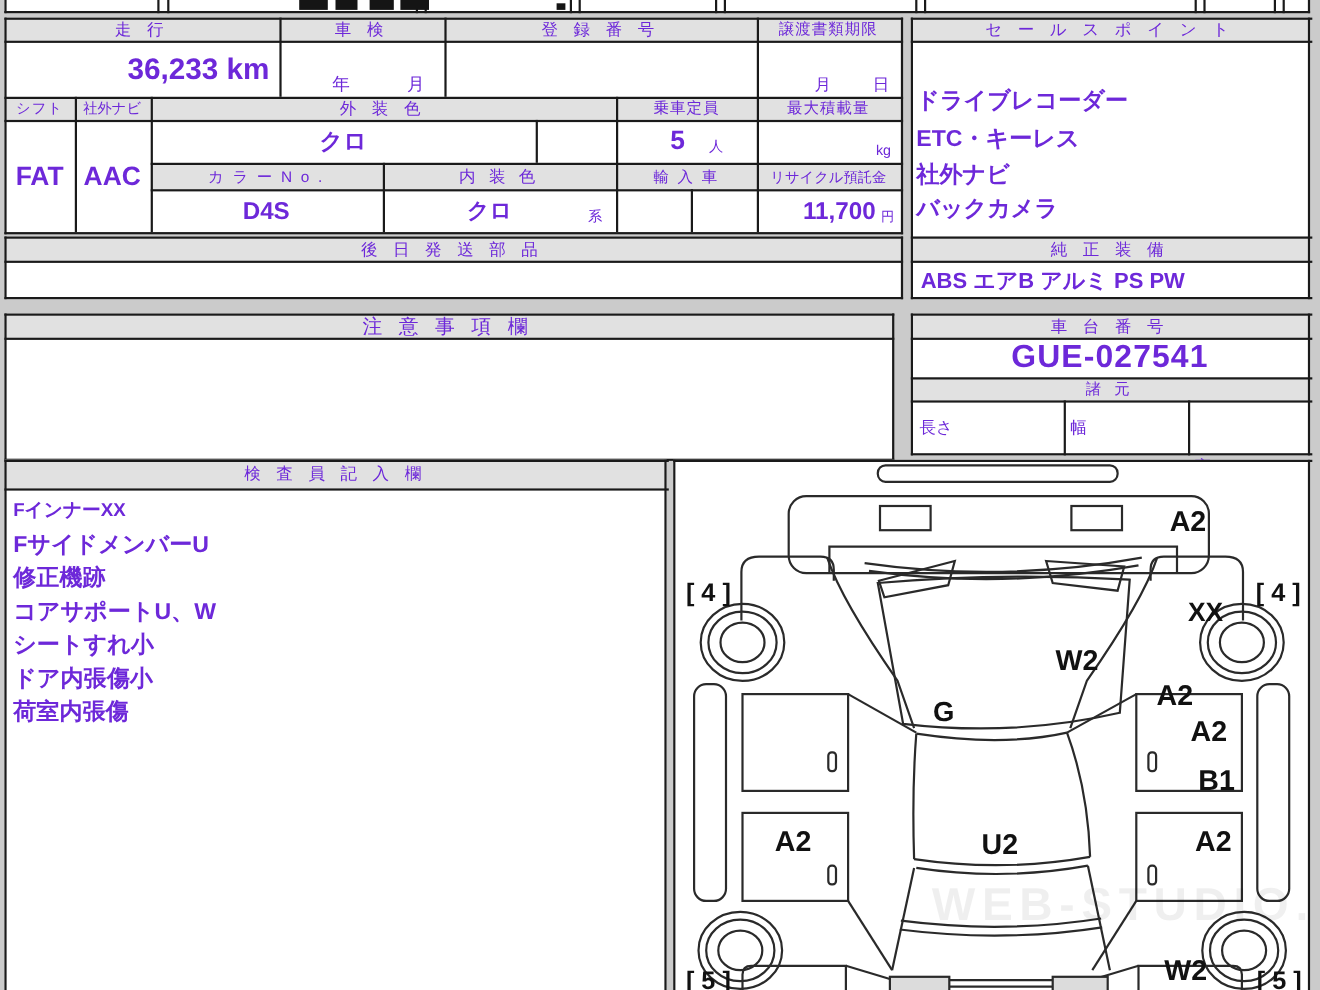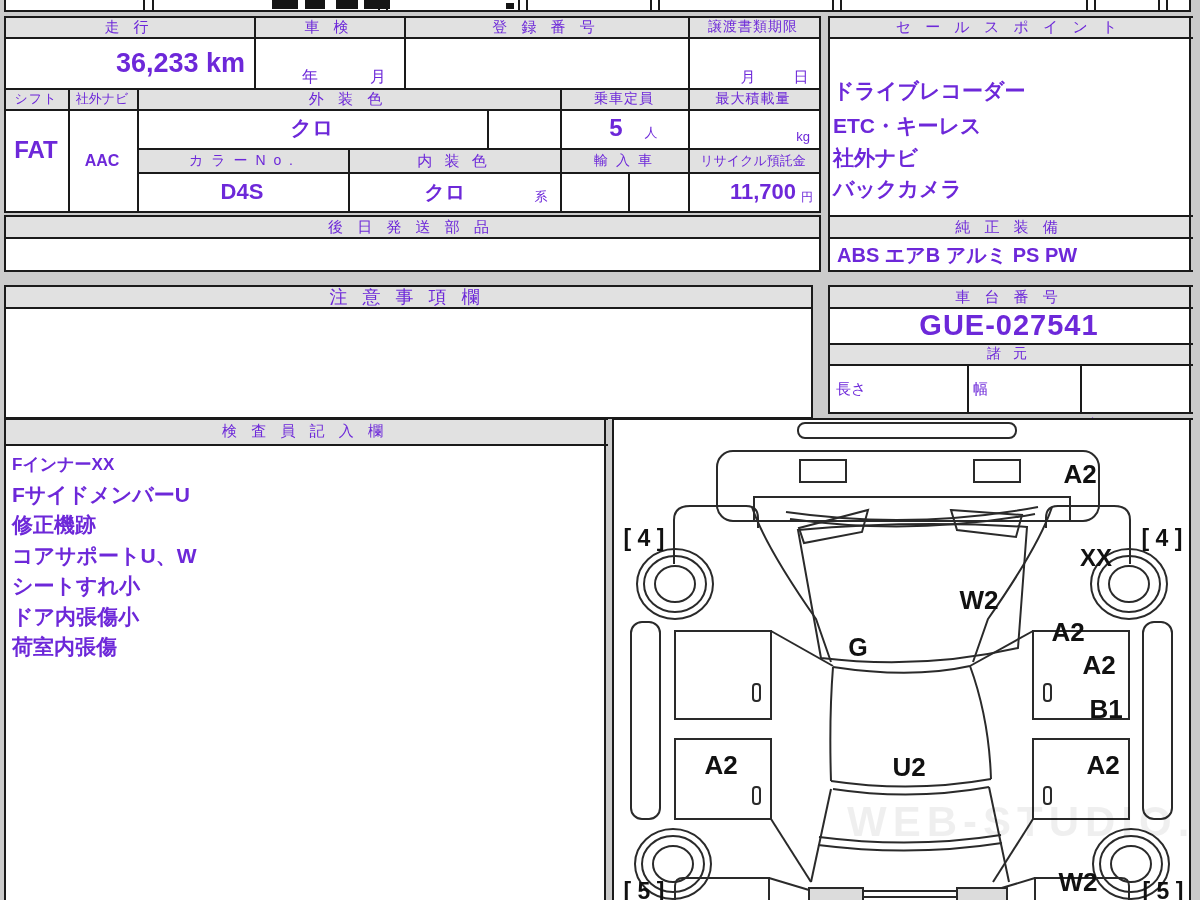--- a/index.html
+++ b/index.html
@@ -81,22 +81,22 @@
     <div class="t r b" style="left:245px;top:63px;font-size:27px;letter-spacing:0px;">36,233 km</div>
     <div class="t c" style="left:310px;top:77px;font-size:16px;">年</div>
     <div class="t c" style="left:378px;top:77px;font-size:16px;">月</div>
     <div class="t c" style="left:748px;top:77px;font-size:15px;">月</div>
     <div class="t c" style="left:801px;top:77px;font-size:15px;">日</div>
     <div class="t c" style="left:36px;top:99px;font-size:13px;letter-spacing:1px;">シフト</div>
     <div class="t c" style="left:102px;top:99px;font-size:13px;">社外ナビ</div>
     <div class="t c" style="left:348px;top:99px;font-size:15px;letter-spacing:5px;">外 装 色</div>
     <div class="t c" style="left:624px;top:99px;font-size:14px;letter-spacing:1px;">乗車定員</div>
     <div class="t c" style="left:753px;top:99px;font-size:14px;letter-spacing:1px;">最大積載量</div>
-    <div class="t c b" style="left:36px;top:150px;font-size:24px;">FAT</div>
-    <div class="t c b" style="left:102px;top:161px;font-size:16px;">AAC</div>
+    <div class="t c b" style="left:36px;top:161px;font-size:24px;">FAT</div>
+    <div class="t c b" style="left:102px;top:161px;font-size:24px;">AAC</div>
     <div class="t c b" style="left:312px;top:128px;font-size:21px;">クロ</div>
     <div class="t c b" style="left:616px;top:128px;font-size:24px;">5</div>
     <div class="t c" style="left:651px;top:133px;font-size:13px;">人</div>
     <div class="t r" style="left:810px;top:136px;font-size:13px;">kg</div>
     <div class="t c" style="left:242px;top:161px;font-size:14px;letter-spacing:2px;">カ ラ ー N o .</div>
     <div class="t c" style="left:454px;top:161px;font-size:15px;letter-spacing:4px;">内 装 色</div>
     <div class="t c" style="left:624px;top:161px;font-size:14px;letter-spacing:2px;">輸 入 車</div>
     <div class="t c" style="left:753px;top:161px;font-size:13px;">リサイクル預託金</div>
     <div class="t c b" style="left:242px;top:192px;font-size:22px;">D4S</div>
     <div class="t c b" style="left:445px;top:192px;font-size:20px;">クロ</div>

